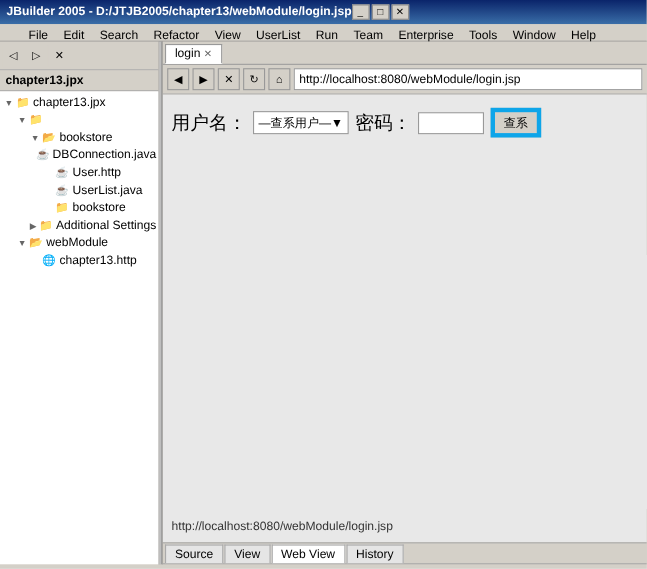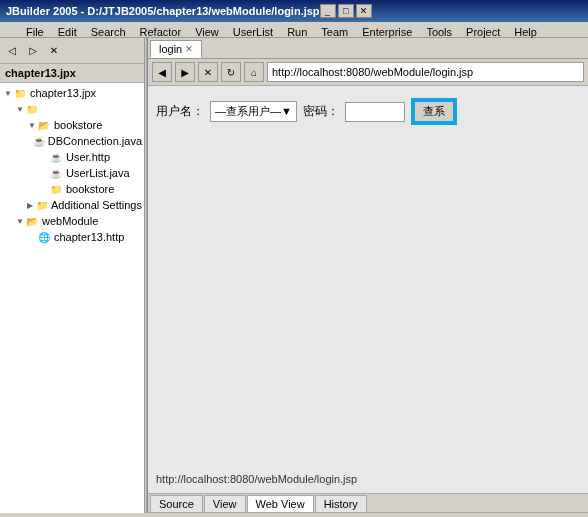--- a/index.html
+++ b/index.html
@@ -219,21 +219,21 @@
       display: flex;
       flex-direction: column;
     }
     .login-form {
       display: flex;
       align-items: center;
       gap: 6px;
       margin-top: 4px;
     }
     .form-label {
-      font-size: 12px;
+      font-size: 17px;
     }
     .form-dropdown {
       padding: 2px 4px;
       font-size: 11px;
       border: 1px solid #999;
       background: white;
       display: flex;
       align-items: center;
       gap: 2px;
     }
@@ -309,21 +309,21 @@
 <div class="menu-item">File</div>
     <div class="menu-item">Edit</div>
     <div class="menu-item">Search</div>
     <div class="menu-item">Refactor</div>
     <div class="menu-item">View</div>
     <div class="menu-item">UserList</div>
     <div class="menu-item">Run</div>
     <div class="menu-item">Team</div>
     <div class="menu-item">Enterprise</div>
     <div class="menu-item">Tools</div>
-    <div class="menu-item">Project</div>
+    <div class="menu-item">Window</div>
     <div class="menu-item">Help</div>
   </div>
 
 <div class="main-layout">
 
   <div class="left-panel">
     <div class="left-toolbar">
       <div class="toolbar-btn">◁</div>
       <div class="toolbar-btn">▷</div>
       <div class="toolbar-btn">✕</div>

